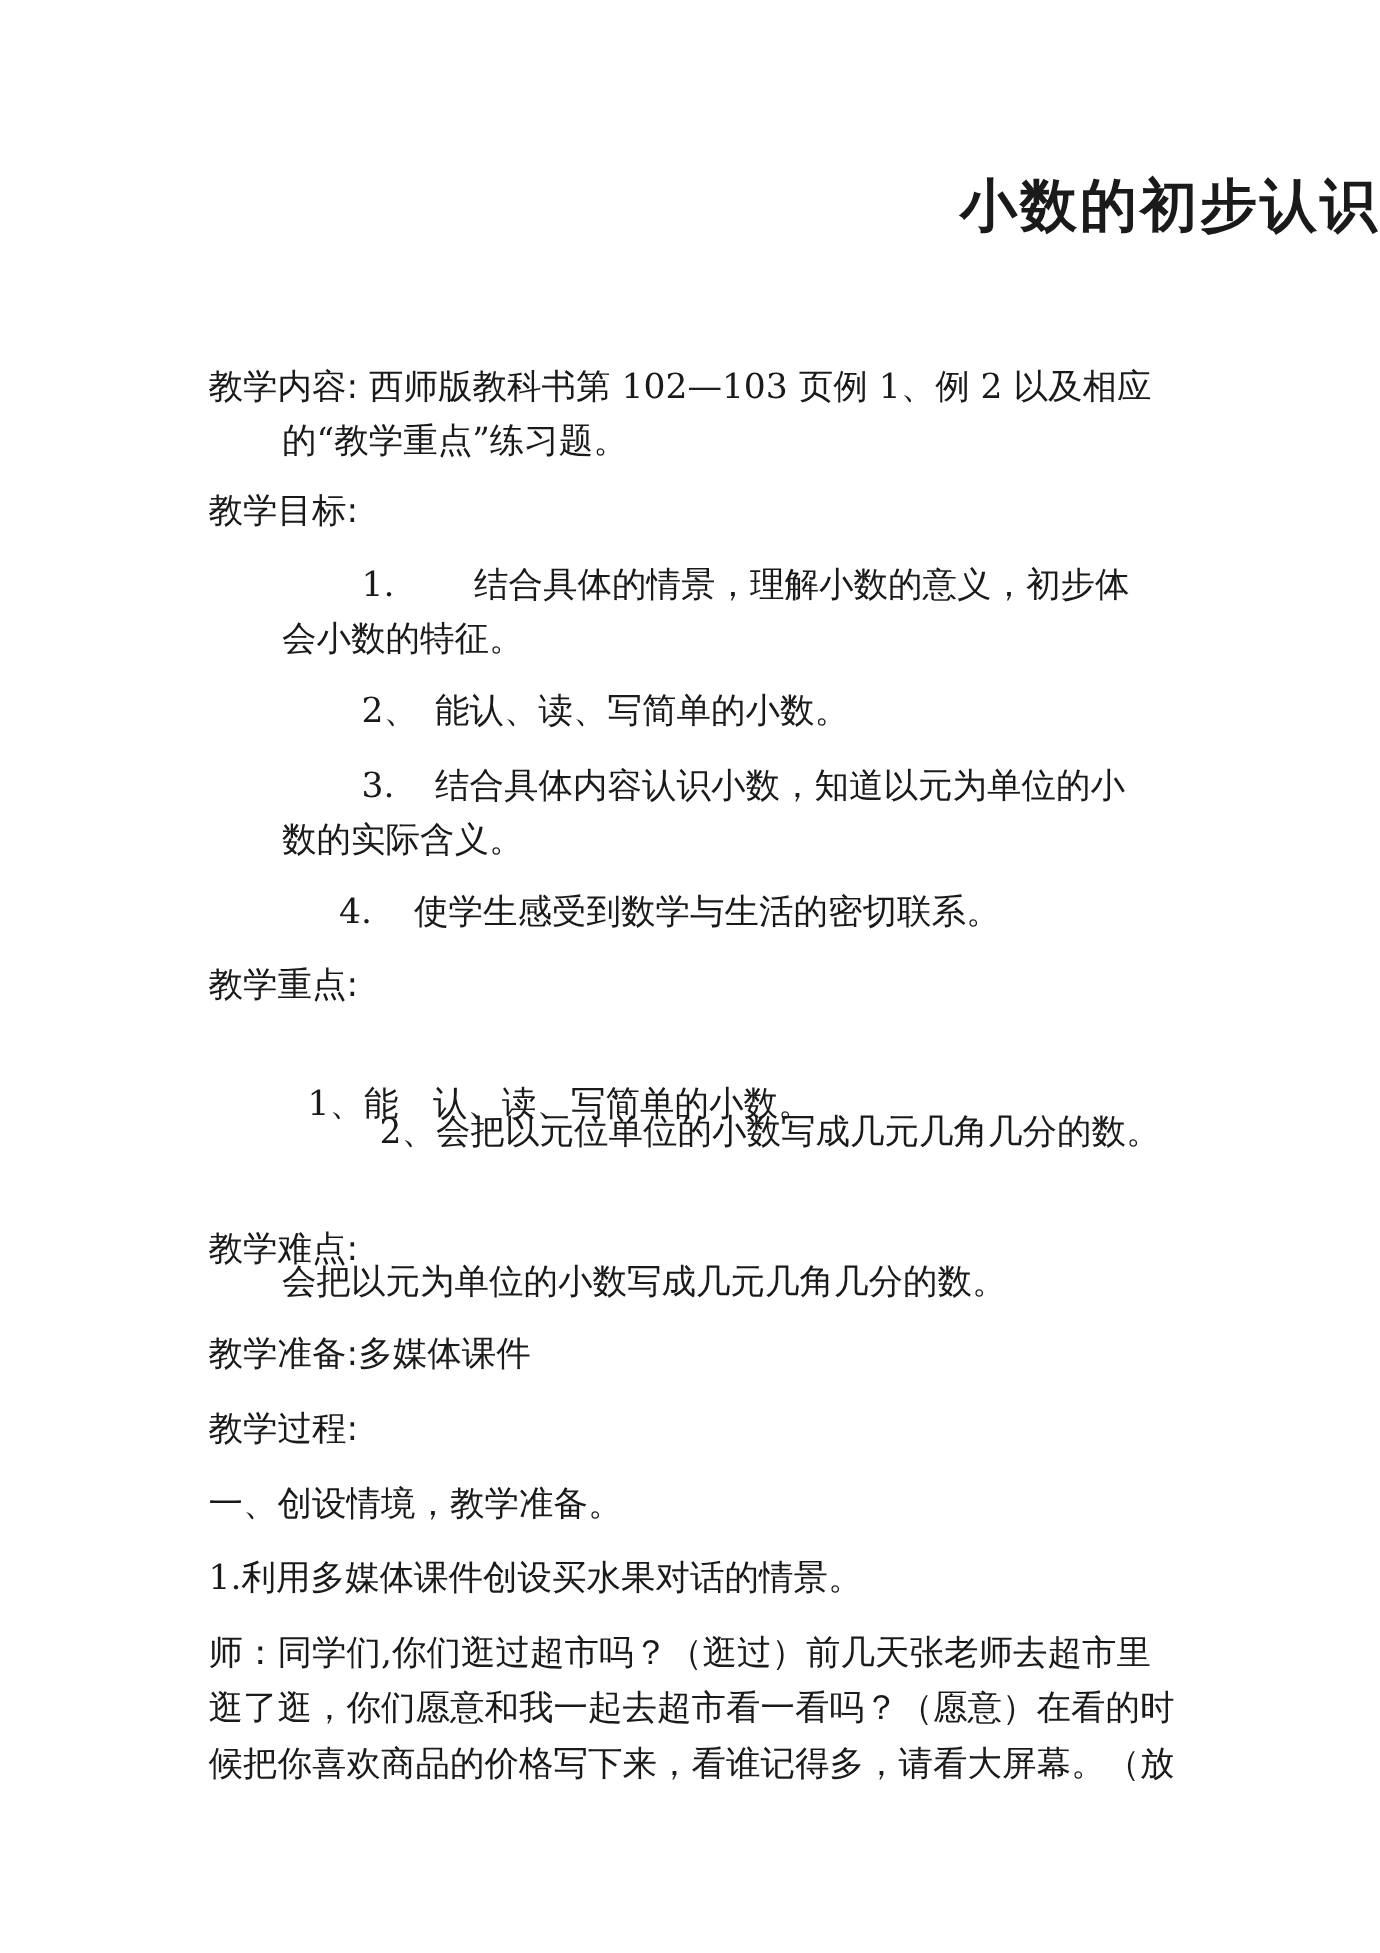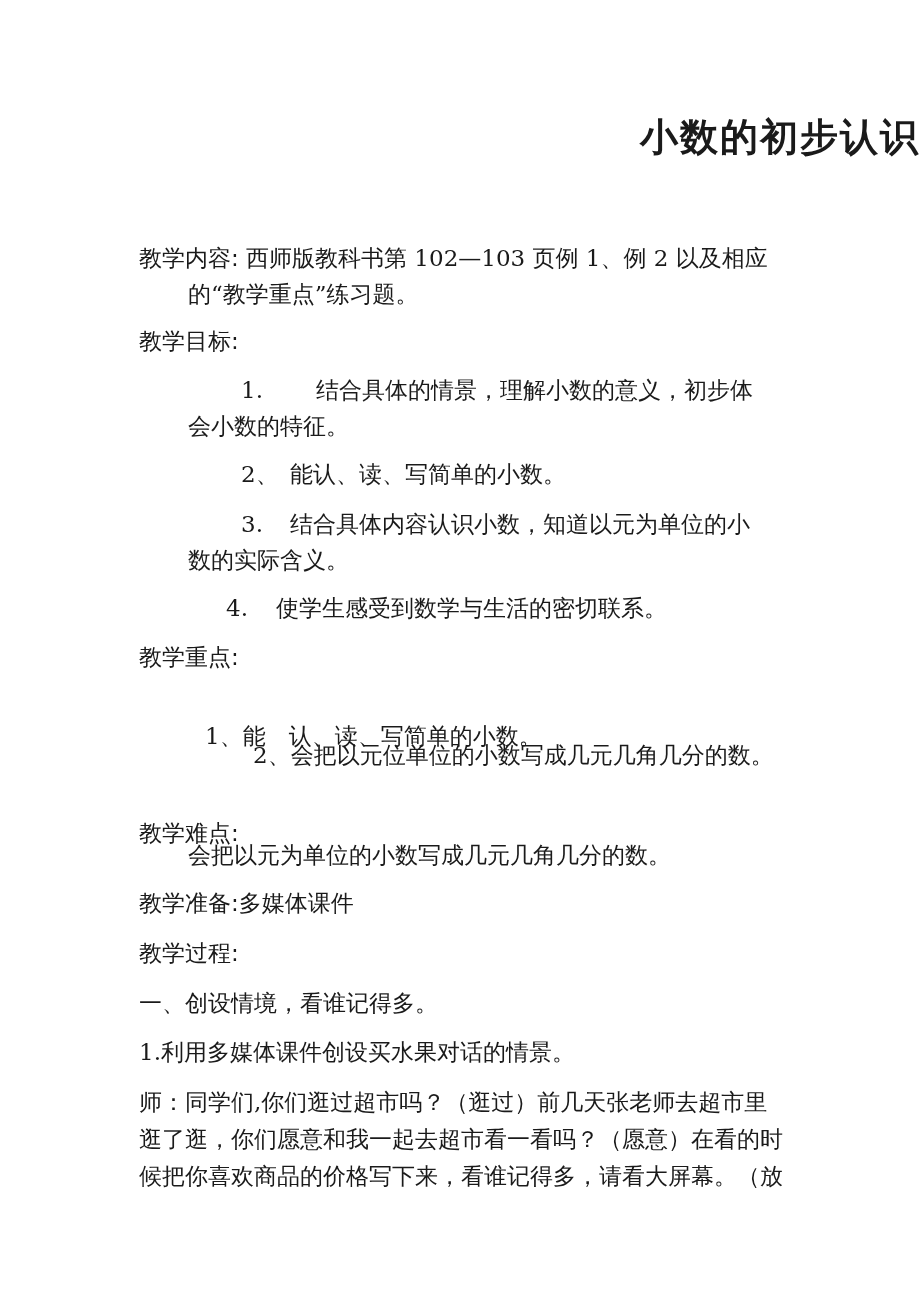--- a/index.html
+++ b/index.html
@@ -38,18 +38,18 @@
 <div class="line b" style="top:642px;left:139px;">教学重点:</div>
 <div class="line" style="top:721px;left:205px;">1、能　认、读、写简单的小数。</div>
 <div class="line" style="top:740px;left:212px;margin-left:41px;">2、会把以元位单位的小数写成几元几角几分的数。</div>
 
 <div class="line b" style="top:790px;left:139px;margin-top:28px;">教学难点:</div>
 <div class="line" style="top:840px;left:188px;">会把以元为单位的小数写成几元几角几分的数。</div>
 
 <div class="line" style="top:888px;left:139px;"><span class="b">教学准备:</span><span>多媒体课件</span></div>
 
 <div class="line b" style="top:938px;left:139px;">教学过程:</div>
-<div class="line" style="top:988px;left:139px;">一、创设情境，看谁记得多。</div>
+<div class="line" style="top:988px;left:139px;">一、创设情境，教学准备。</div>
 <div class="line" style="top:1037px;left:139px;">1.利用多媒体课件创设买水果对话的情景。</div>
 
 <div class="line" style="top:1087px;left:139px;">师：同学们,你们逛过超市吗？（逛过）前几天张老师去超市里</div>
 <div class="line" style="top:1124px;left:139px;">逛了逛，你们愿意和我一起去超市看一看吗？（愿意）在看的时</div>
 <div class="line" style="top:1161px;left:139px;text-align:center;">候把你喜欢商品的价格写下来，看谁记得多，请看大屏幕。（放</div>
 
 </body></html>

